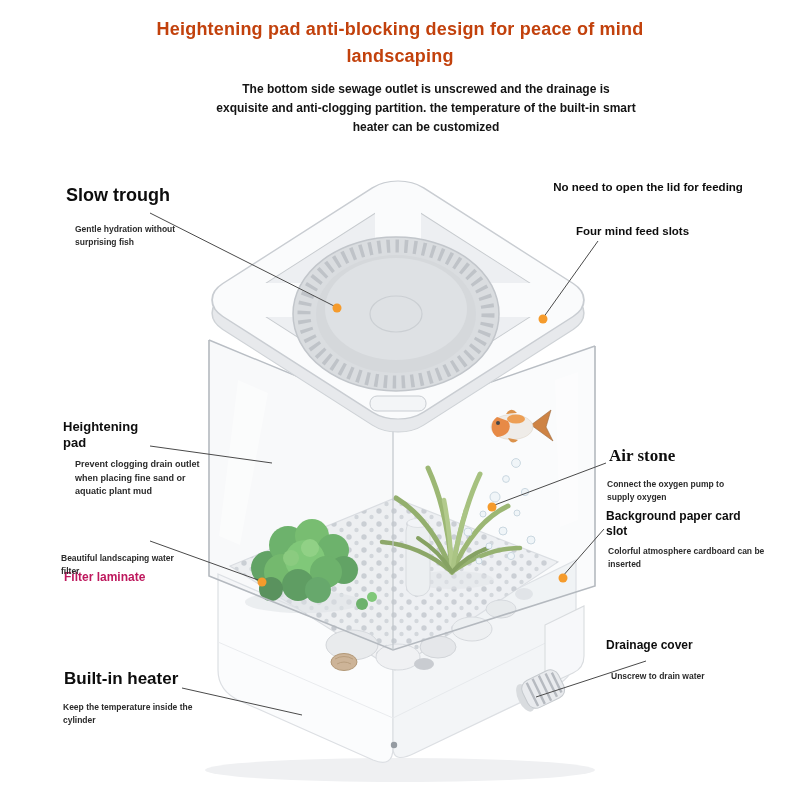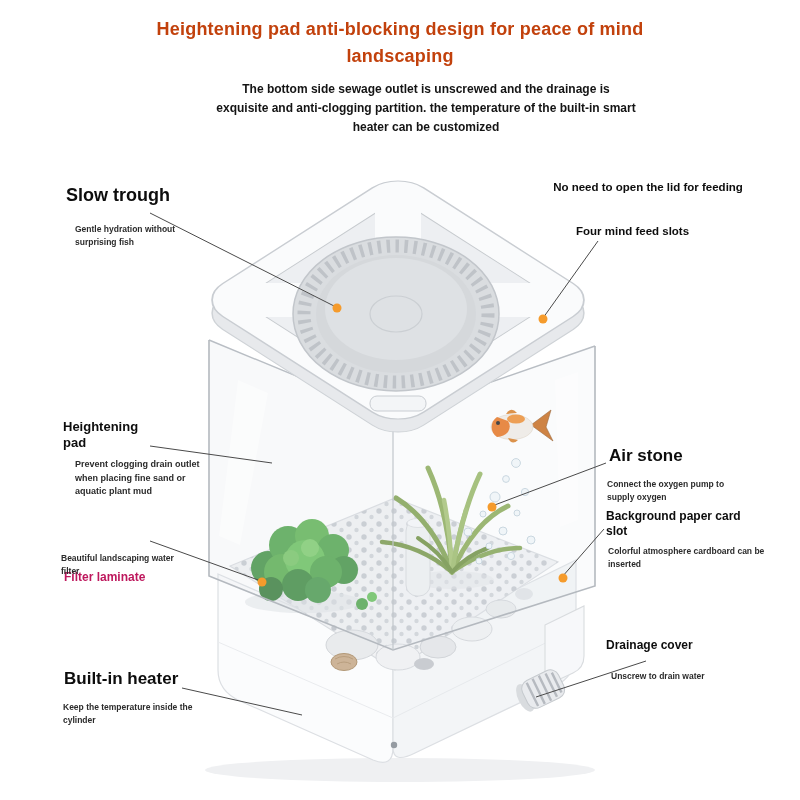--- a/index.html
+++ b/index.html
@@ -210,21 +210,21 @@
 
   <div class="abs c-md2" style="left:64px; top:523px;">Filter laminate</div>
   <div class="abs c-desc" style="left:61px; top:552px; width:128px;">Beautiful landscaping water filter</div>
 
   <div class="abs c-lg" style="left:64px; top:669px;">Built-in heater</div>
   <div class="abs c-sm t-center" style="left:553px; top:179px; width:190px;">No need to open the lid for feeding</div>
 
   <div class="abs c-desc" style="left:63px; top:701px; width:132px;">Keep the temperature inside the cylinder</div>
   <div class="abs c-sm" style="left:576px; top:223px;">Four mind feed slots</div>
 
-  <div class="abs c-lg" style="left:609px; top:446px;">Air stone</div>
+  <div class="abs c-lg" style="left:609px; top:446px;font-family:Liberation Serif, serif;">Air stone</div>
   <div class="abs c-md" style="left:606px; top:509px; width:158px; font-size:12px;">Background paper card slot</div>
 
   <div class="abs c-desc" style="left:607px; top:478px; width:130px;">Connect the oxygen pump to supply oxygen</div>
   <div class="abs c-desc" style="left:608px; top:545px; width:168px;">Colorful atmosphere cardboard can be inserted</div>
 
   <div class="abs c-md" style="left:606px; top:638px; font-size:12px;">Drainage cover</div>
   <div class="abs c-desc" style="left:611px; top:670px; width:130px;">Unscrew to drain water</div>
 
 </div>
 

